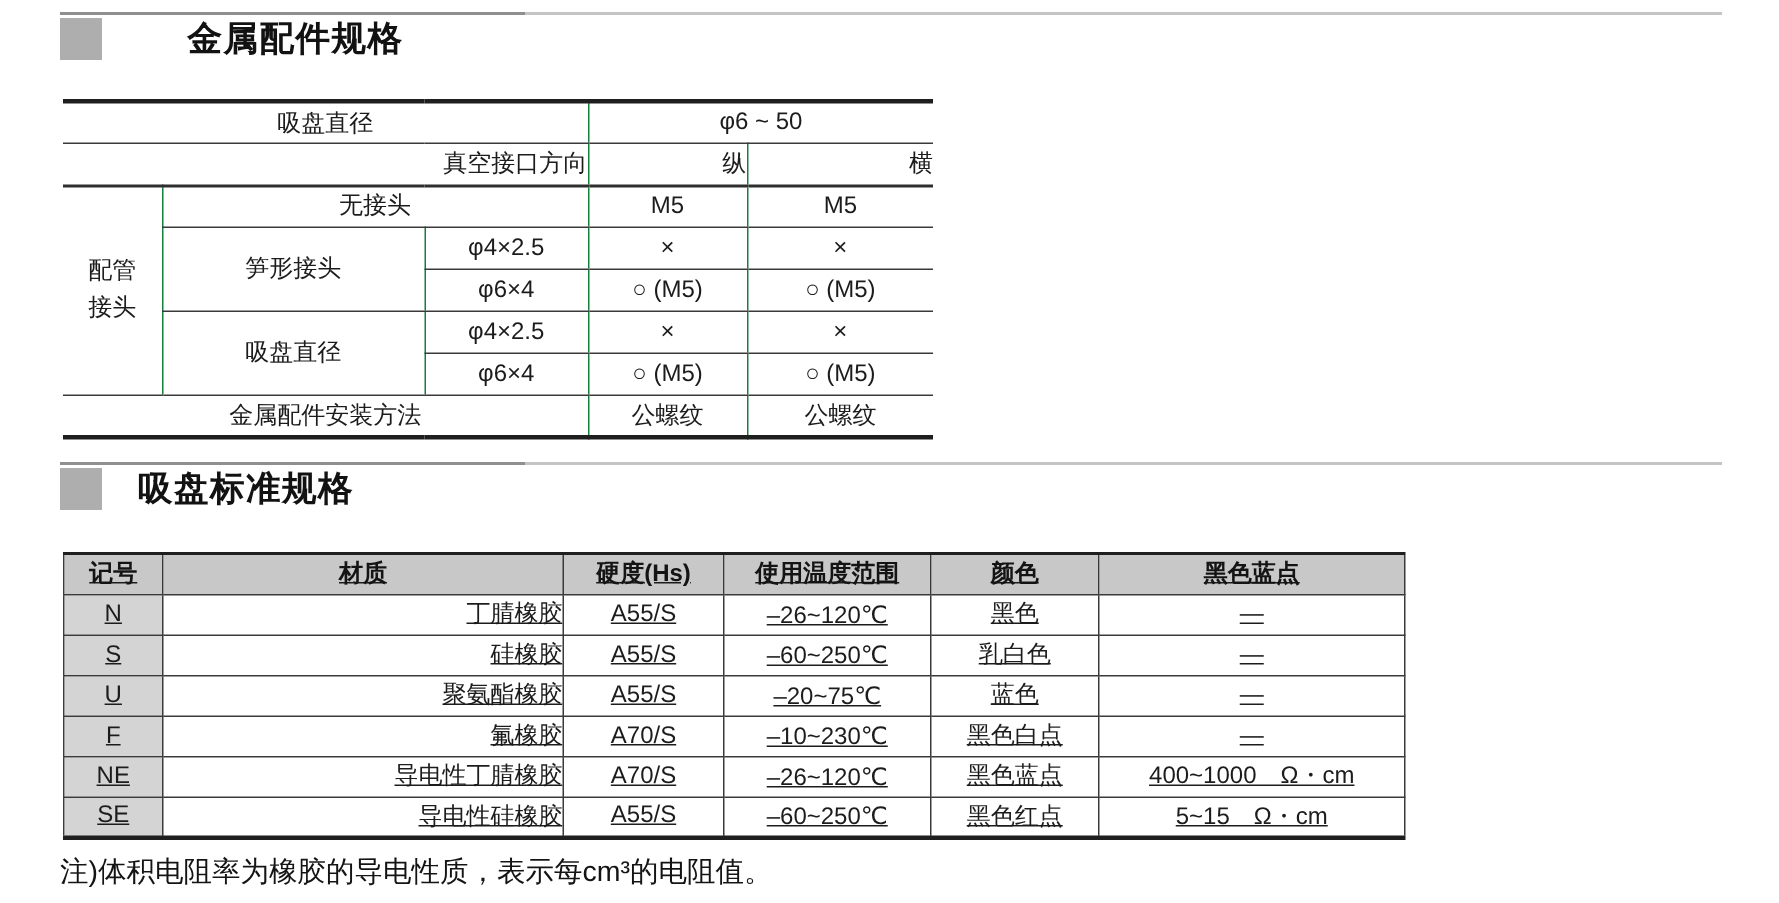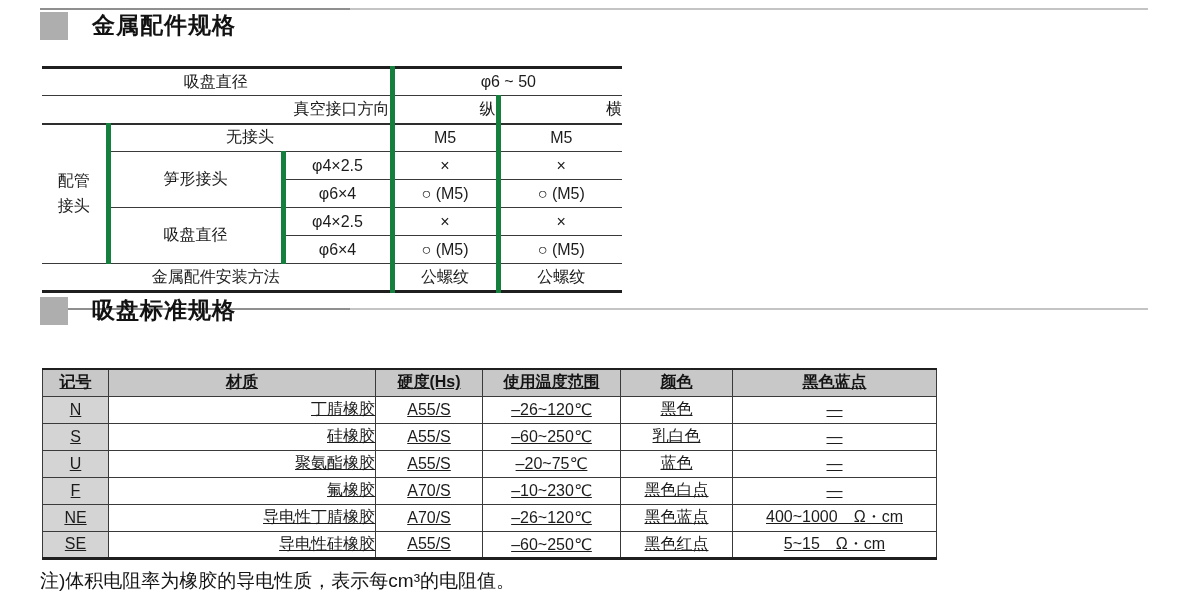--- a/index.html
+++ b/index.html
@@ -17,40 +17,40 @@
 
   table { border-collapse: collapse; table-layout: fixed; }
   td, th { font-size: 16px; text-align: center; vertical-align: middle; overflow: hidden; }
 
   
   .t1 { position: absolute; left: 42px; top: 66px; width: 580px;
     border-top: 3px solid #1f1f1f; border-bottom: 3px solid #1f1f1f; }
   .t1 td { height: 28px; }
   .t1 .bb  { border-bottom: 1px solid #3a3a3a; }
   .t1 .bb2 { border-bottom: 2px solid #2e2e2e; text-align: right; }
-  .t1 .bl  { border-left: 5px solid #15803d; }
+  .t1 .bl  { border-left: 1px solid #15803d; }
   .t1 .two-line { white-space: pre-line; line-height: 1.55; }
 
   
   .t2 { position: absolute; left: 42px; top: 368px; width: 894px;
     border: 1.5px solid #1f1f1f; border-top-width: 2px; border-bottom: 3px solid #1f1f1f; text-decoration: underline; }
   .t2 td, .t2 th { height: 27px; border: 1px solid #3a3a3a; }
   .t2 th { background: #c8c8c8; font-weight: bold; color: #141414; }
   .t2 .code { background: #d4d4d4; }
   .t2 .mat { text-align: right; padding-left: 9px; }
 
   .footnote { position: absolute; left: 40px; top: 568px; font-size: 19px; color: #141414; }
 </style>
 </head>
 <body>
 
 <div class="rule rule-dark" style="left:40px; top:8px; width:310px;"></div>
 <div class="rule rule-light" style="left:350px; top:8px; width:798px;"></div>
 
-<div class="sec-head" style="top:10px;">
+<div class="sec-head" style="top:10px;gap:33px;">
   <div class="sec-square"></div>
   <div class="sec-title">金属配件规格</div>
 </div>
 
 <table class="t1">
   <colgroup>
     <col style="width:66px">
       <col style="width:175px">
       <col style="width:109px">
     <col style="width:106px">
@@ -99,21 +99,21 @@
     <td colspan="3">金属配件安装方法</td>
     <td class="bl">公螺纹</td>
     <td class="bl">公螺纹</td>
   </tr>
 </tbody>
   </table>
 
 <div class="rule rule-dark" style="left:40px; top:308px; width:310px;"></div>
 <div class="rule rule-light" style="left:350px; top:308px; width:798px;"></div>
 
-<div class="sec-head" style="top:295px;text-align:right;">
+<div class="sec-head" style="top:310px;text-align:right;">
   <div class="sec-square"></div>
   <div class="sec-title">吸盘标准规格</div>
 </div>
 
 <table class="t2">
   <colgroup>
     <col style="width:66px">
       <col style="width:267px">
       <col style="width:107px">
     <col style="width:138px">

